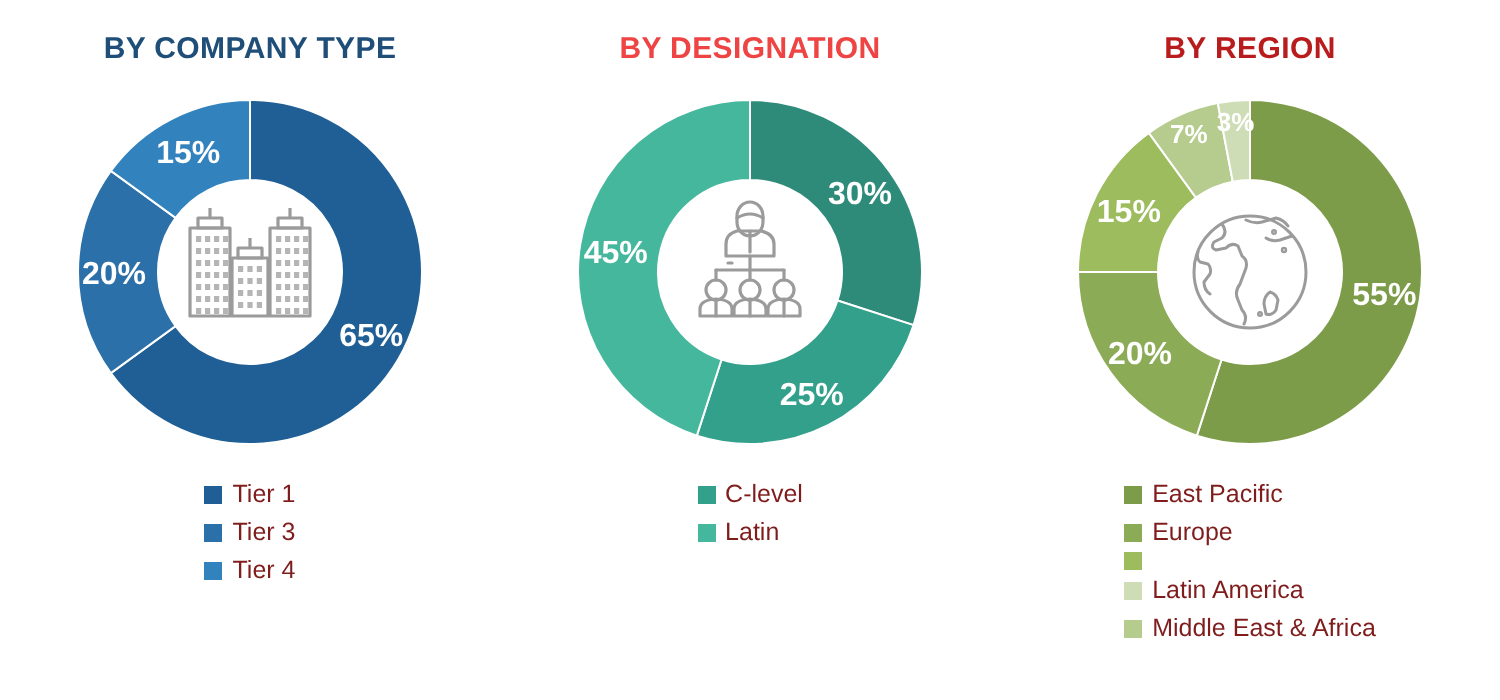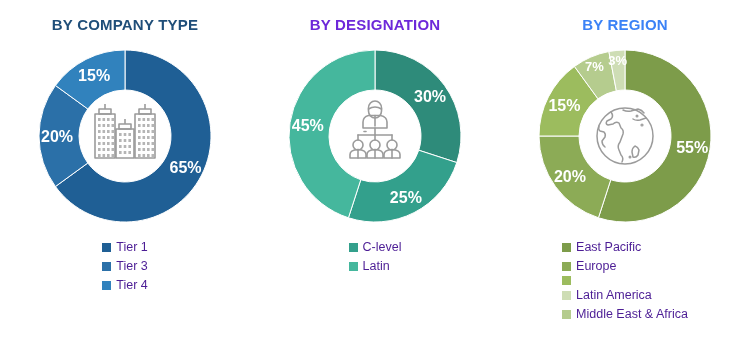--- a/index.html
+++ b/index.html
@@ -71,21 +71,21 @@
     line-height: 18px;
   }
   .legend-swatch {
     width: 9px;
     height: 9px;
     flex: 0 0 auto;
     display: inline-block;
   }
   .legend-label {
     font-size: 12.5px;
-    color: #4c1d95;
+    color: #7f1d1d;
     white-space: nowrap;
   }
   .center-icon {
     position: absolute;
     left: 0; top: 0;
     width: 200px;
     height: 195px;
     pointer-events: none;
   }
 </style>
@@ -209,21 +209,21 @@
           <span class="legend-label">Tier 3</span>
         </div>
         <div class="legend-row">
           <span class="legend-swatch" style="background: rgb(49, 130, 189);"></span>
           <span class="legend-label">Tier 4</span>
         </div>
       </div>
   </div>
 
   <div class="panel">
-    <div class="panel-title" style="color: #6d28d9;">BY DESIGNATION</div>
+    <div class="panel-title" style="color: #ef4444;">BY DESIGNATION</div>
     <div class="donut-wrap">
       <svg class="donut-svg" viewBox="0 0 200 195">
         <g id="slices-1">
             <path d="M 100 11 A 86 86 0 0 1 181.7908604013832 123.57546151624547 L 143.74859974957707 111.21478174124758 A 46 46 0 0 0 100 51 Z" fill="#2E8B7A" stroke="#ffffff" stroke-width="1"></path>
             <path d="M 181.7908604013832 123.57546151624547 A 86 86 0 0 1 73.42453848375453 178.7908604013832 L 85.78521825875242 140.74859974957707 A 46 46 0 0 0 143.74859974957707 111.21478174124758 Z" fill="#33A08C" stroke="#ffffff" stroke-width="1"></path>
             <path d="M 73.42453848375453 178.7908604013832 A 86 86 0 0 1 99.99999999999999 11 L 99.99999999999999 51 A 46 46 0 0 0 85.78521825875242 140.74859974957707 Z" fill="#45B79D" stroke="#ffffff" stroke-width="1"></path>
           </g>
         <g id="labels-1">
             <text x="155.0131556174964" y="63.030602844111826" text-anchor="middle" class="slice-label" font-size="16">30%</text>
             <text x="130.87135398228918" y="163.58844364480902" text-anchor="middle" class="slice-label" font-size="16">25%</text>
@@ -264,21 +264,21 @@
           <span class="legend-label">C-level</span>
         </div>
         <div class="legend-row">
           <span class="legend-swatch" style="background: rgb(69, 183, 157);"></span>
           <span class="legend-label">Latin</span>
         </div>
       </div>
   </div>
 
   <div class="panel">
-    <div class="panel-title" style="color: #3b82f6;">BY REGION</div>
+    <div class="panel-title" style="color: #b91c1c;">BY REGION</div>
     <div class="donut-wrap">
       <svg class="donut-svg" viewBox="0 0 200 195">
         <g id="slices-2">
             <path d="M 100 11 A 86 86 0 1 1 73.42453848375449 178.7908604013832 L 85.7852182587524 140.74859974957707 A 46 46 0 1 0 100 51 Z" fill="#7D9C4A" stroke="#ffffff" stroke-width="1"></path>
             <path d="M 73.42453848375449 178.7908604013832 A 86 86 0 0 1 14 97.00000000000001 L 54 97 A 46 46 0 0 0 85.7852182587524 140.74859974957707 Z" fill="#8CAB56" stroke="#ffffff" stroke-width="1"></path>
             <path d="M 14 97.00000000000001 A 86 86 0 0 1 49.4504683028473 27.42453848375453 L 72.96187839454623 59.78521825875242 A 46 46 0 0 0 54 97 Z" fill="#9CBC5E" stroke="#ffffff" stroke-width="1"></path>
             <path d="M 49.4504683028473 27.42453848375453 A 86 86 0 0 1 83.8852069456276 12.523296437332789 L 91.38045952905662 51.81478646648033 A 46 46 0 0 0 72.96187839454623 59.78521825875242 Z" fill="#B5CC8E" stroke="#ffffff" stroke-width="1"></path>
             <path d="M 83.8852069456276 12.523296437332789 A 86 86 0 0 1 99.99999999999999 11 L 99.99999999999999 51 A 46 46 0 0 0 91.38045952905662 51.81478646648033 Z" fill="#CEDDB5" stroke="#ffffff" stroke-width="1"></path>
           </g>
         <g id="labels-2">

